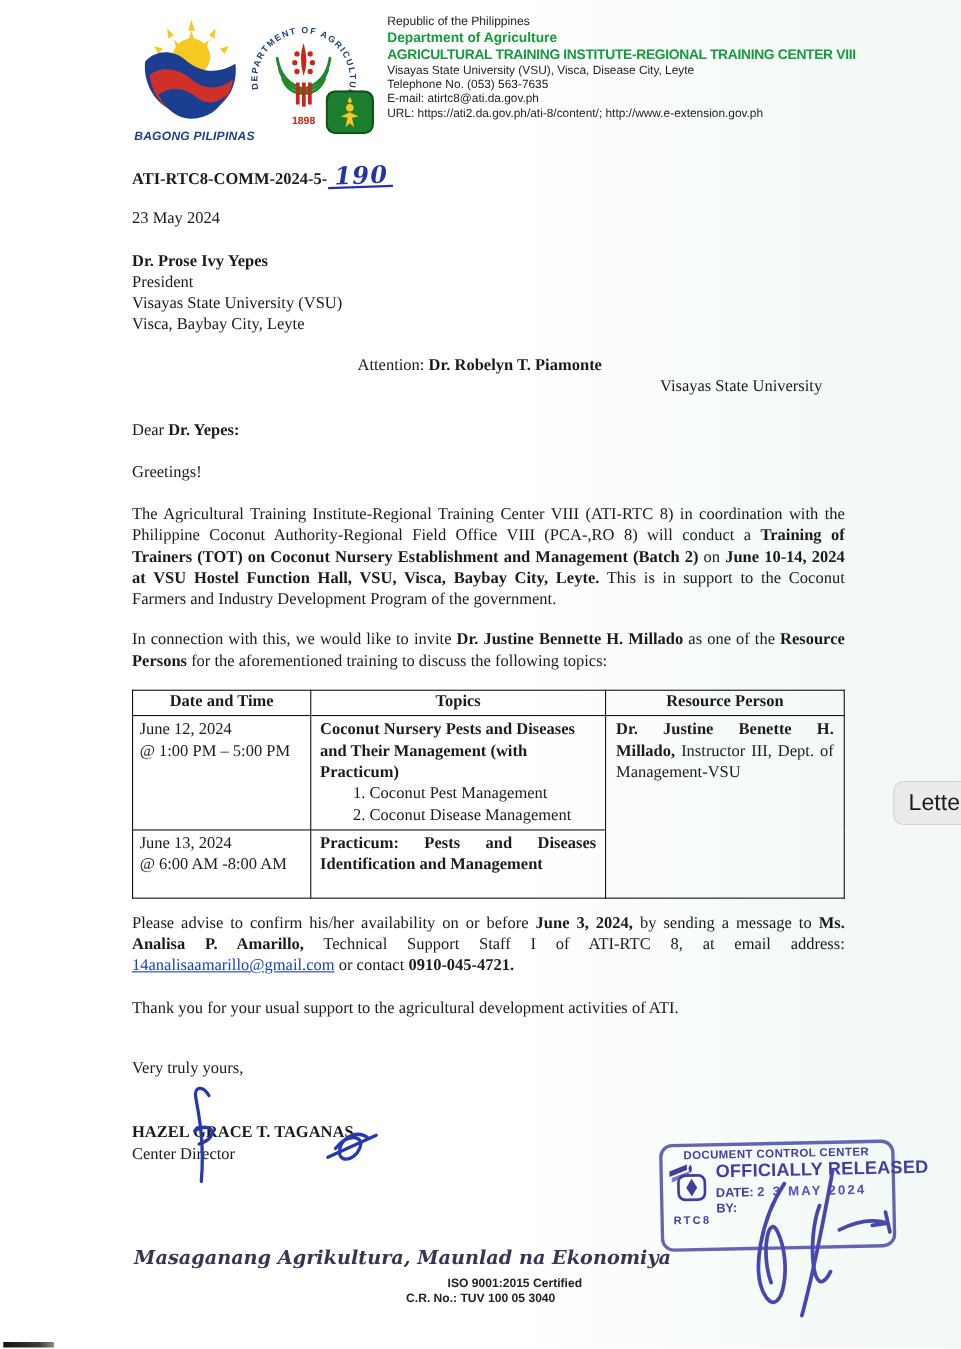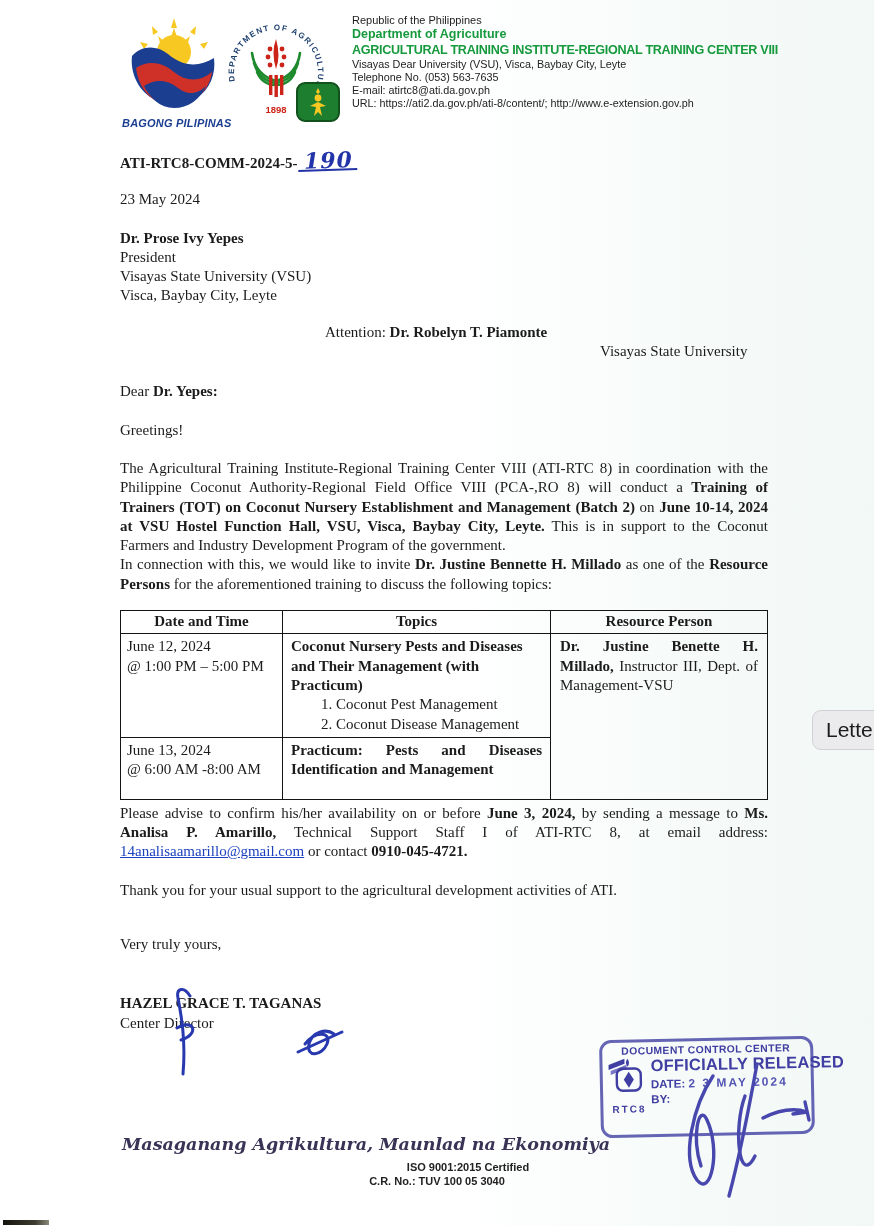--- a/index.html
+++ b/index.html
@@ -32,22 +32,22 @@
   .ref-number { display:inline-block; font-family:"DejaVu Serif",serif; font-style:italic; font-weight:bold;
     color:#2334a8; font-size:22px; line-height:16px; min-width:58px; border-bottom:2px solid #2334a8;
     transform:rotate(-2deg); padding:0 4px 1px 6px; letter-spacing:1px; }
   .dateline { margin-top:17px; }
   .recipient { margin-top:19px; }
   .attention { margin-top:17px; padding-left:205px; }
   .attn-cont { padding-left:275px; }
   .dear { margin-top:21px; }
   .greet { margin-top:19px; }
   .p1 { margin-top:19px; }
-  .p2 { }
-  .p3 { margin-top:4px; }
+  .p2 { margin-top:17px; }
+  .p3 { margin-top:14px; }
   .p4 { margin-top:19px; }
   .closing { margin-top:35px; }
   .signame { margin-top:40px; font-weight:bold; }
   .email-link { color:#1a3fbf; text-decoration:underline; }
 
   
   table.topics { margin-top:16px; border-collapse:collapse; width:648px; table-layout:fixed; }
   table.topics th, table.topics td { border:1.6px solid #141414; font-size:15px; vertical-align:top; }
   table.topics th { font-weight:bold; text-align:center; padding:1px 4px 2px; }
   td.c-date { padding:3px 6px; }
@@ -151,21 +151,21 @@
         <path d="M22 6 l2 4 -2 2 -2 -2 z" fill="#f8c822"></path>
         <circle cx="22" cy="16" r="3.4" fill="#f8c822"></circle>
         <path d="M22 20 L30 24 L24 25 L26 34 L22 30 L18 34 L20 25 L14 24 Z" fill="#f8c822"></path>
       </svg>
     </div>
 
     <div class="hblock">
       <div class="h-republic">Republic of the Philippines</div>
       <div class="h-dept">Department of Agriculture</div>
       <div class="h-inst">AGRICULTURAL TRAINING INSTITUTE-REGIONAL TRAINING CENTER VIII</div>
-      <div class="h-small">Visayas Dear University (VSU), Visca, Baybay City, Leyte</div>
+      <div class="h-small">Visayas State University (VSU), Visca, Disease City, Leyte</div>
       <div class="h-small">Telephone No. (053) 563-7635</div>
       <div class="h-small">E-mail: atirtc8@ati.da.gov.ph</div>
       <div class="h-small">URL: https://ati2.da.gov.ph/ati-8/content/; http://www.e-extension.gov.ph</div>
     </div>
   </div>
 
   <div class="content">
 
     <div class="refline"><span>ATI-RTC8-COMM-2024-5-</span><span class="ref-number">190</span></div>
 

